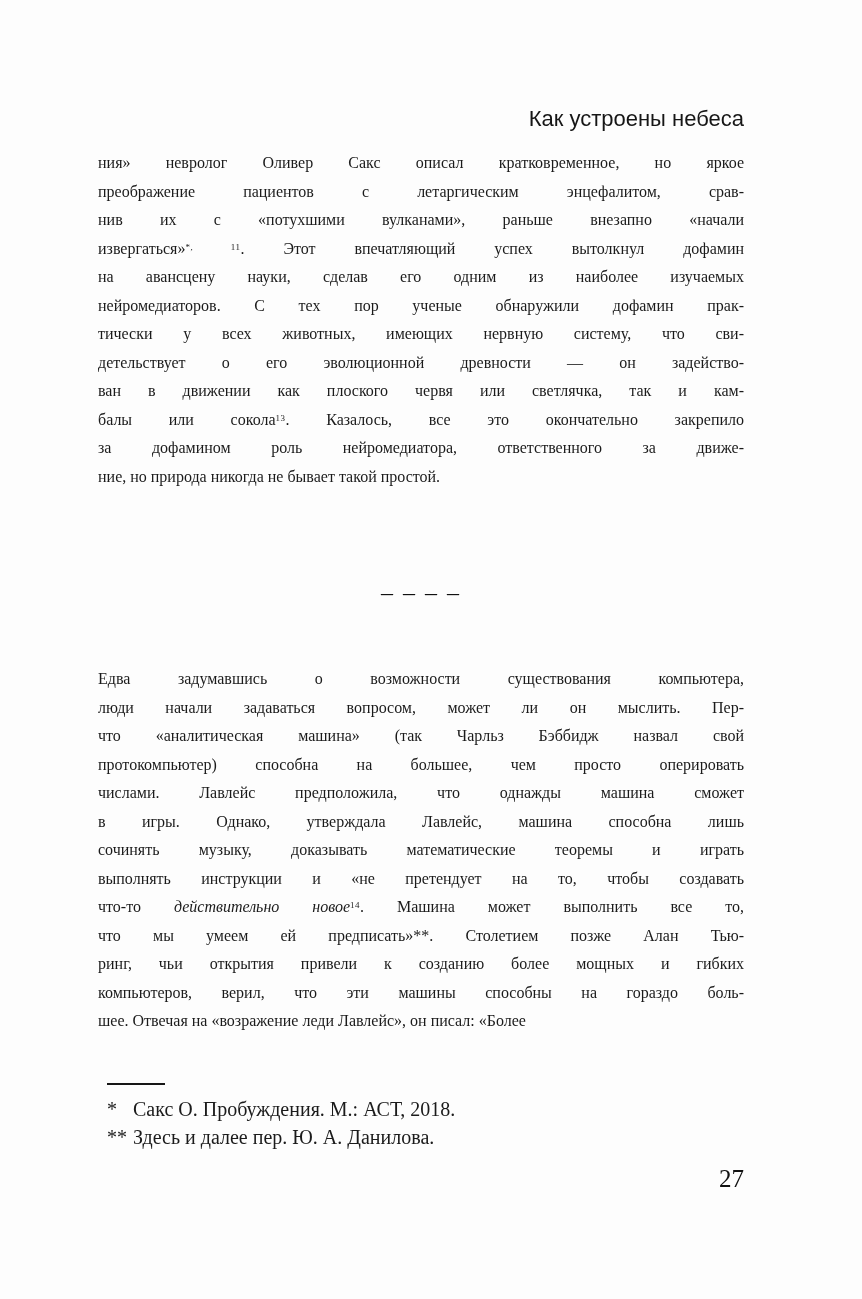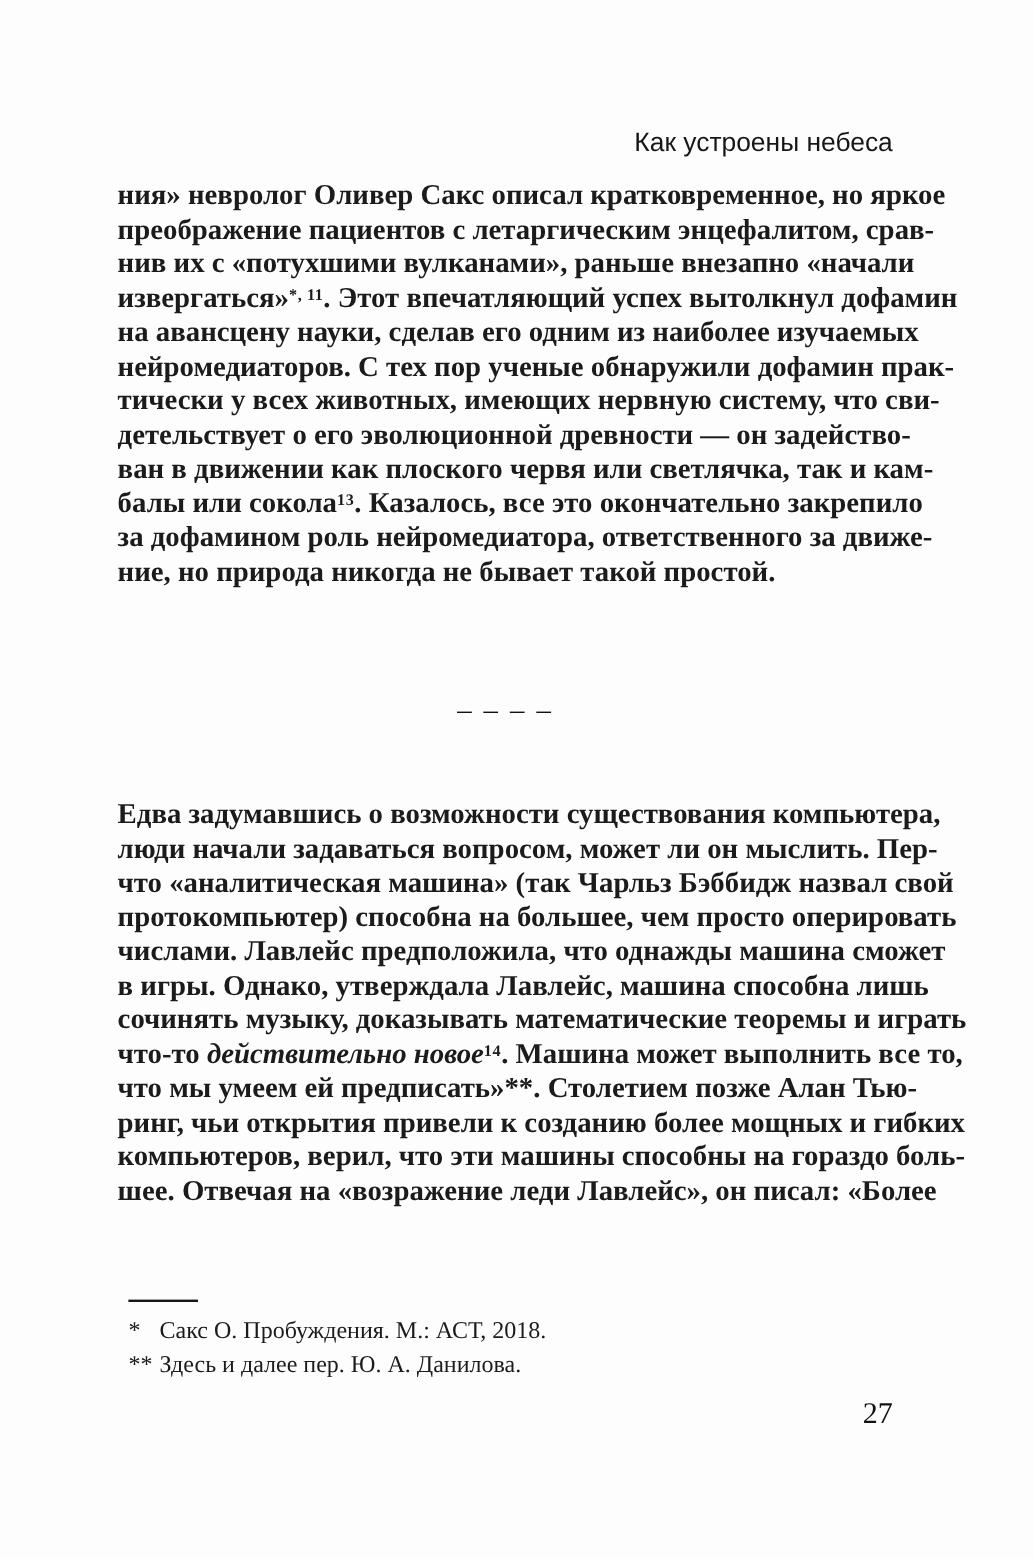--- a/index.html
+++ b/index.html
@@ -21,23 +21,22 @@
     text-align: right;
     font-family: "Liberation Sans", sans-serif;
     font-size: 22px;
     line-height: 26px;
     color: #161616;
   }
   .para {
     position: absolute;
     left: 98px;
     width: 646px;
-    font-size: 24px;
+    font-size: 16px;
     line-height: 28.5px;
-    font-weight: bold;
   }
   .para-1 { top: 149px; }
   .para-2 { top: 650px; margin-top: 15px; }
   .line {
     height: 28.5px;
     text-align: justify;
     text-align-last: justify;
     white-space: nowrap;
   }
   .line.last {
@@ -122,20 +121,21 @@
   <div class="separator">– – – –</div>
 
   <div class="para para-2">
       <div class="line"><span>Едва задумавшись о возможности существования компьютера,</span></div>
       <div class="line"><span>люди начали задаваться вопросом, может ли он мыслить. Пер-</span></div>
       <div class="line"><span>что «аналитическая машина» (так Чарльз Бэббидж назвал свой</span></div>
       <div class="line"><span>протокомпьютер) способна на большее, чем просто оперировать</span></div>
       <div class="line"><span>числами. Лавлейс предположила, что однажды машина сможет</span></div>
       <div class="line"><span>в игры. Однако, утверждала Лавлейс, машина способна лишь</span></div>
       <div class="line"><span>сочинять музыку, доказывать математические теоремы и играть</span></div>
+      <div class="line"><span>выполнять инструкции и «не претендует на то, чтобы создавать</span></div>
       <div class="line"><span>что-то </span><span class="it">действительно новое</span><span class="sup">14</span><span>. Машина может выполнить все то,</span></div>
       <div class="line"><span>что мы умеем ей предписать»**. Столетием позже Алан Тью-</span></div>
       <div class="line"><span>ринг, чьи открытия привели к созданию более мощных и гибких</span></div>
       <div class="line"><span>компьютеров, верил, что эти машины способны на гораздо боль-</span></div>
       <div class="line last"><span>шее. Отвечая на «возражение леди Лавлейс», он писал: «Более</span></div>
     </div>
 
   <div class="footnote-divider"></div>
 
   <div class="footnotes">

